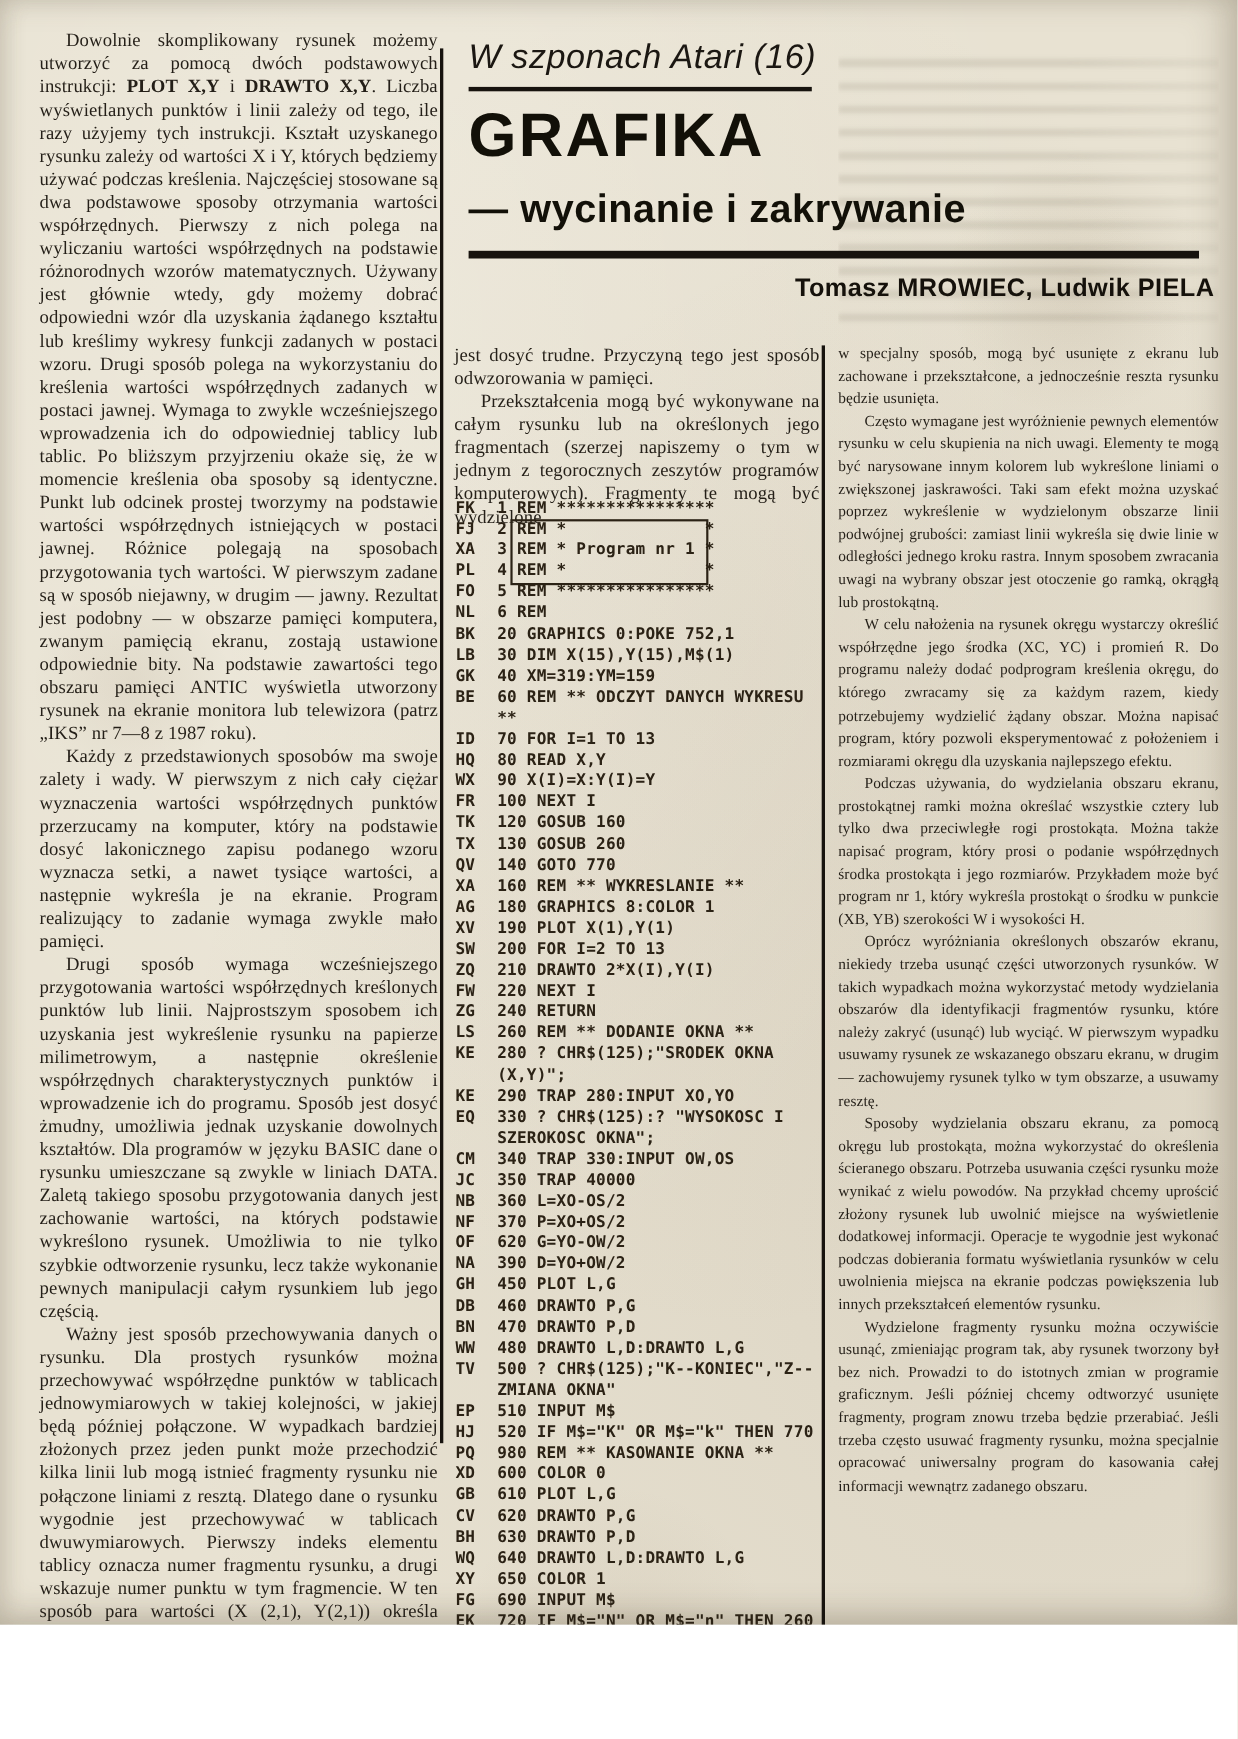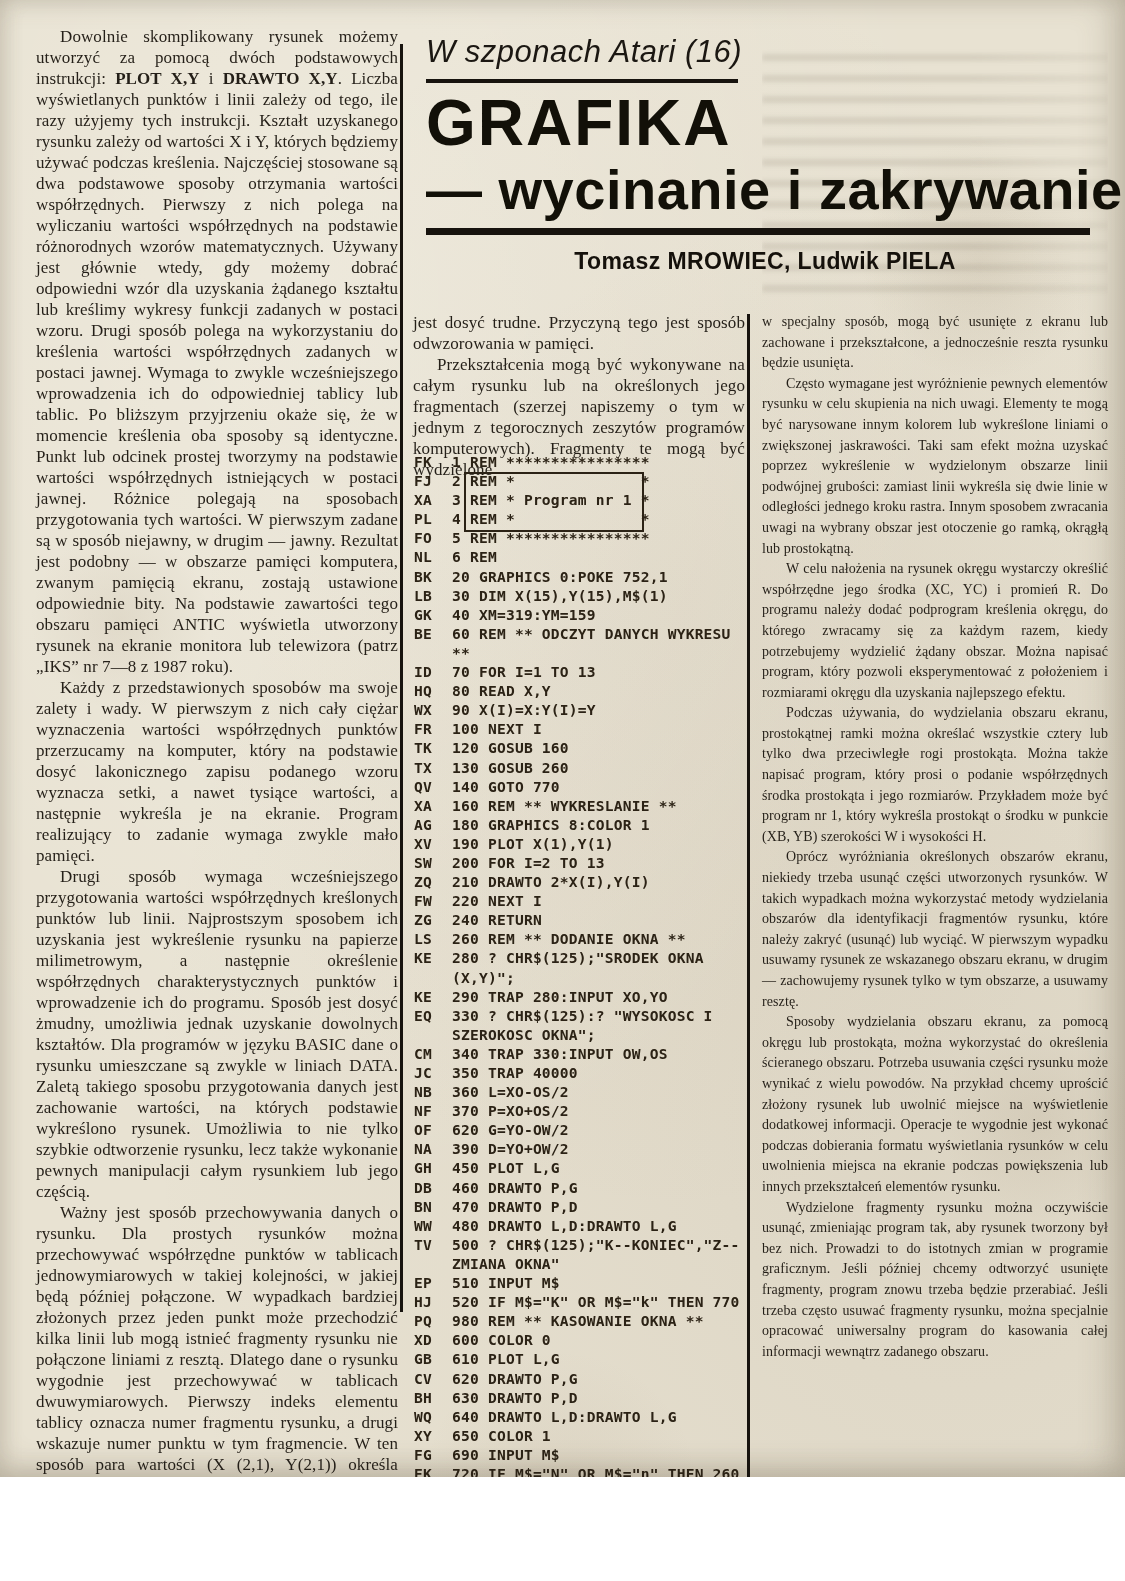--- a/index.html
+++ b/index.html
@@ -56,31 +56,31 @@
   .seg-i{}
 
   
   .header{position:absolute;left:426px;top:34px;width:692px;font-family:"Liberation Sans", sans-serif;}
   .series{
     font-style:italic;font-size:31px;letter-spacing:.5px;color:#1b1712;
     padding-bottom:7px;
   }
   .series-underline{width:312px;height:4px;background:#17130e;margin-top:2px;}
   .headline-1{
-    font-weight:bold;font-size:64px;line-height:64px;letter-spacing:2px;color:#121008;
+    font-weight:bold;font-size:56px;line-height:64px;letter-spacing:2px;color:#121008;
     margin-top:8px;
   }
   .headline-2{
-    font-weight:bold;font-size:56px;line-height:58px;letter-spacing:.5px;color:#121008;
+    font-weight:bold;font-size:36px;line-height:58px;letter-spacing:.5px;color:#121008;
     white-space:nowrap;margin-top:6px;
   }
   .headline-rule{width:664px;height:7px;background:#17130e;margin-top:9px;}
   .authors{
     font-weight:bold;font-size:23px;letter-spacing:.4px;color:#15110b;
-    text-align:center;margin-top:13px;padding-right:14px;
+    text-align:right;margin-top:13px;padding-right:14px;
   }
 
   .col-mid-intro{position:absolute;left:413px;top:312px;width:332px;}
 
   
   .listing{
     position:absolute;left:414px;top:452px;width:332px;
     font-family:"DejaVu Sans Mono", monospace;
     font-size:14.6px;line-height:19.1px;font-weight:bold;
     color:#2b2215;letter-spacing:.2px;

